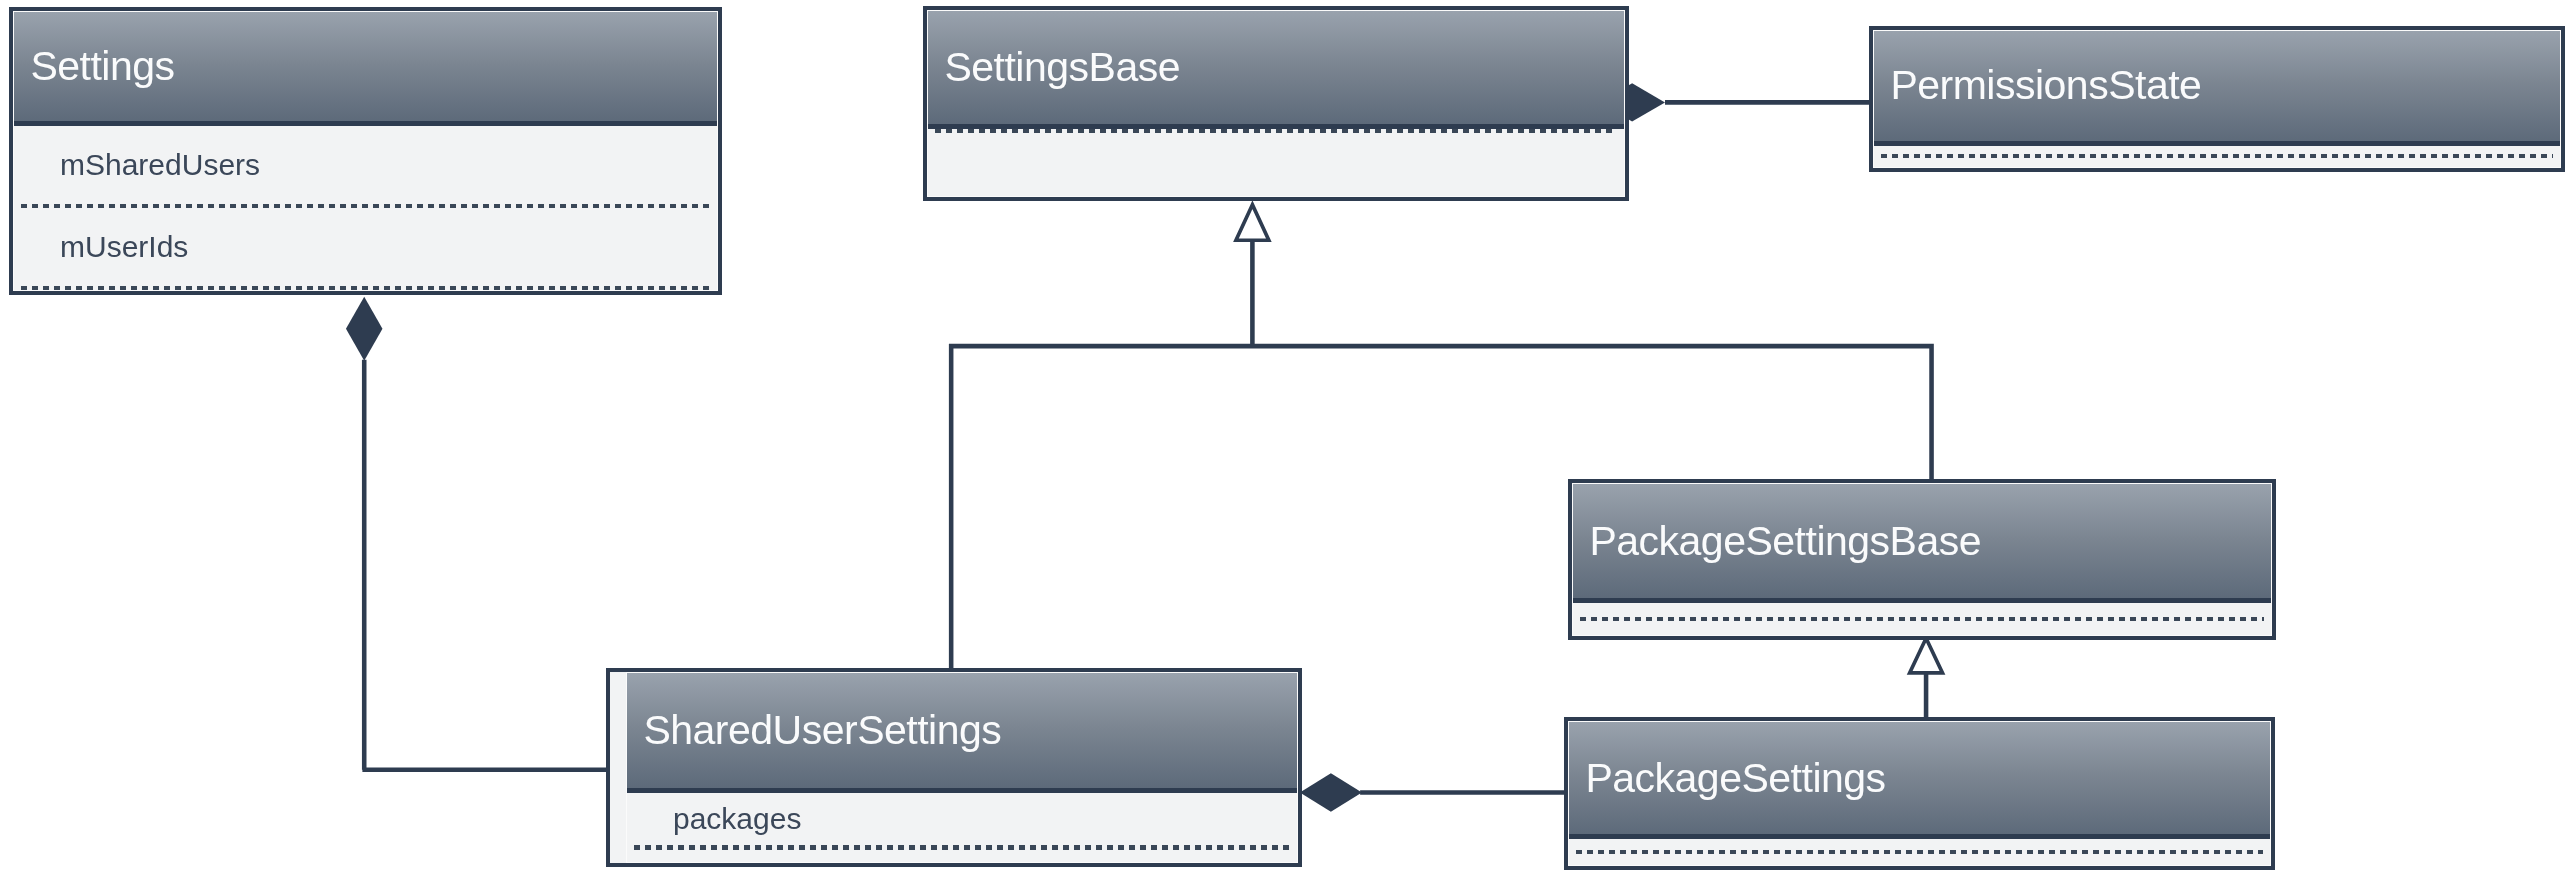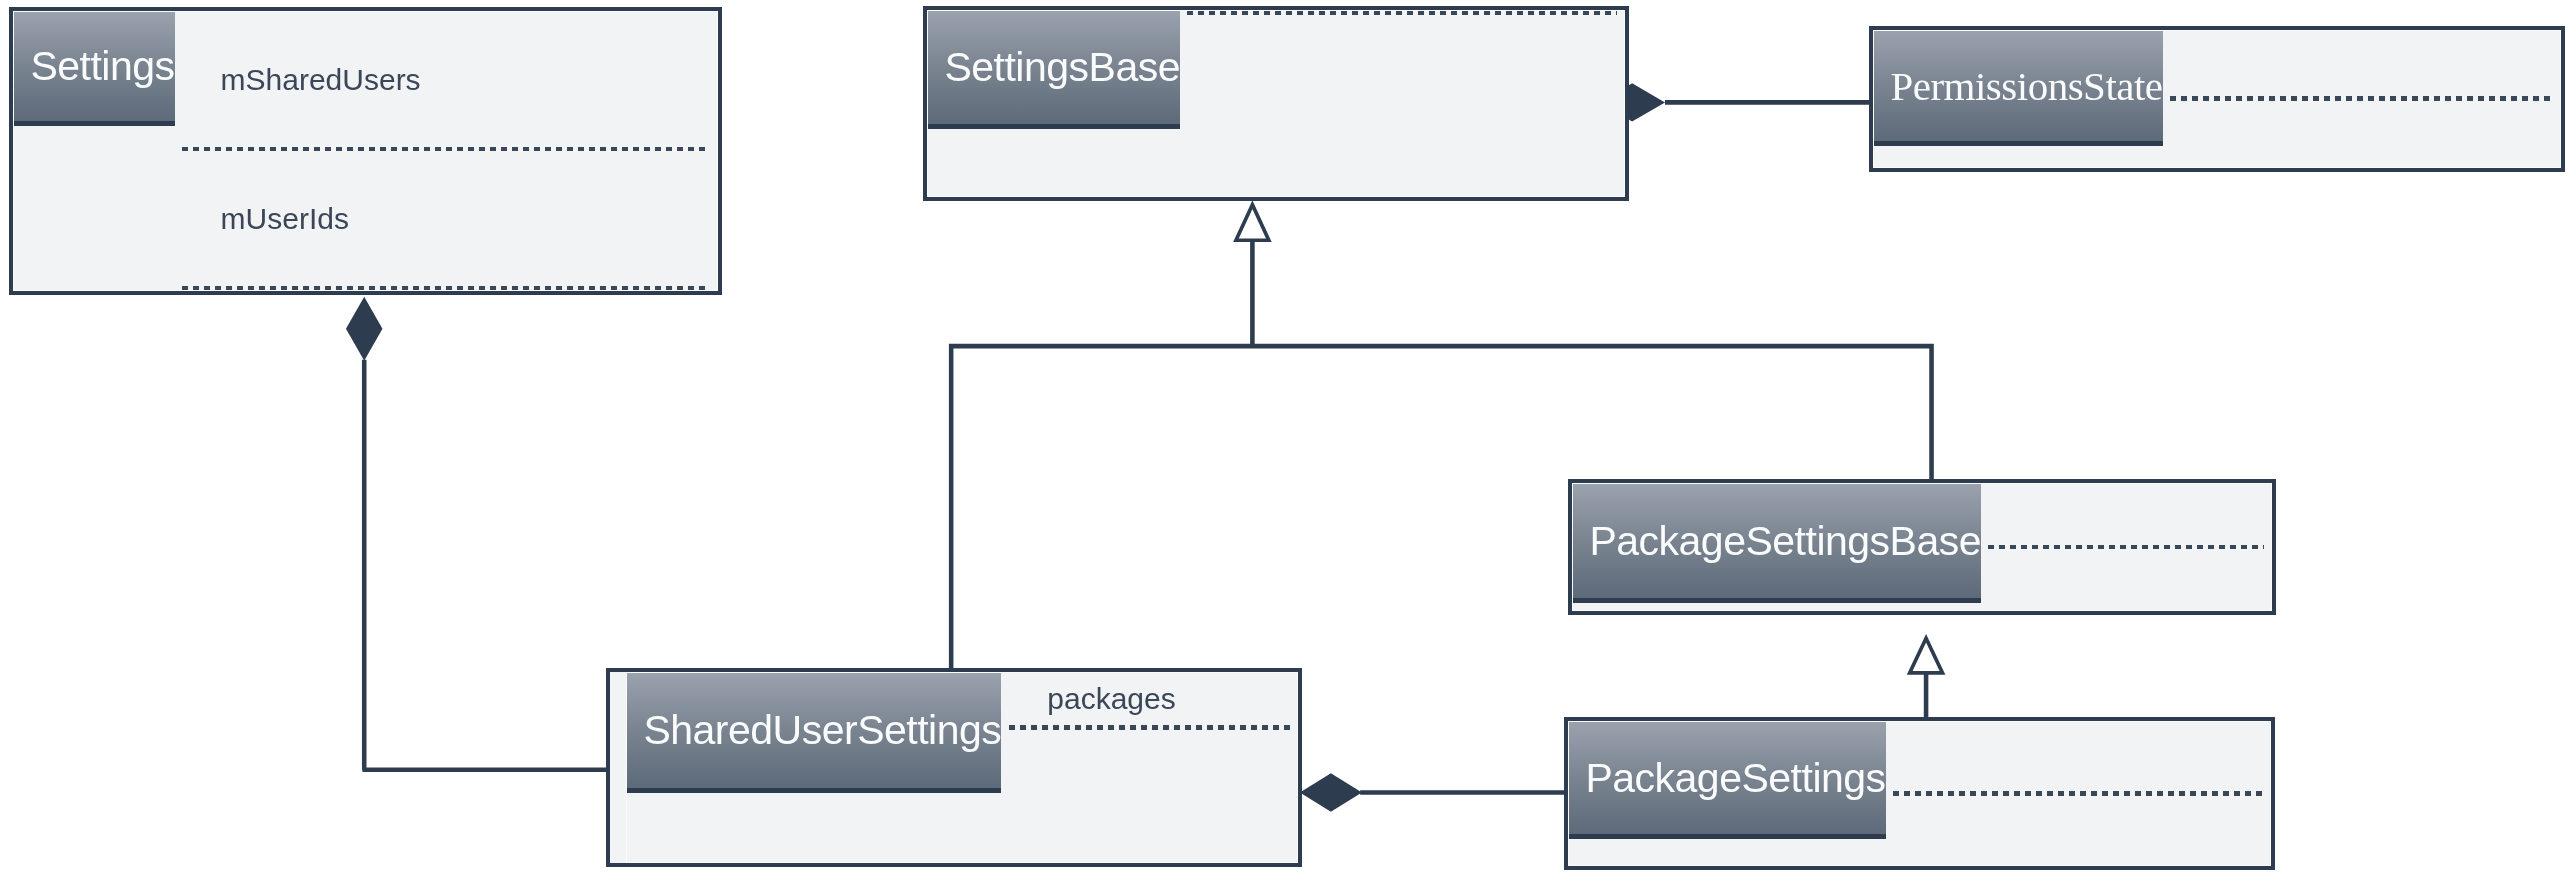--- a/index.html
+++ b/index.html
@@ -33,20 +33,21 @@
   .class-box {
     position: absolute;
     border: 4.6px solid var(--outline);
     background: var(--member-background);
   }
   .box-inner {
     width: 100%;
     height: 100%;
     border: 1.8px solid rgba(255,255,255,0.65);
     display: flex;
+    flex-direction: column;
   }
   .box-header {
     flex: 0 0 auto;
     display: flex;
     align-items: center;
     padding-left: 16.4px;
     background: linear-gradient(180deg, var(--header-gradient-top) 0%, #7b8591 48%, var(--header-gradient-bottom) 100%);
     border-bottom: 5.5px solid var(--outline);
   }
   .class-title {
@@ -78,23 +79,23 @@
     margin: 0 7.3px;
     background: repeating-linear-gradient(90deg, #3a4757 0 6.4px, transparent 6.4px 11px);
   }
   .strip-gap { flex: 1 1 auto; }
 
   
   #box-settings            { left: 9px;   top: 7.3px;   width: 713px; height: 288px; }
   #box-settings .box-header            { height: 114px; }
   #box-settings-base       { left: 923px;  top: 5.5px;   width: 706px; height: 195px; }
   #box-settings-base .box-header       { height: 118px; }
-  #box-permissions-state   { left: 1869px; top: 25.6px;  width: 696px; height: 146px; font-family: Liberation Serif, serif; }
+  #box-permissions-state   { left: 1869px; top: 25.6px;  width: 696px; height: 146px; }
   #box-permissions-state .box-header   { height: 115px; }
-  #box-package-settings-base { left: 1568px; top: 479px; width: 708px; height: 136px; }
+  #box-package-settings-base { left: 1568px; top: 479px; width: 708px; height: 161px; }
   #box-package-settings-base .box-header { height: 119px; }
   #box-shared-user-settings { left: 606px; top: 668px; width: 696px; height: 199px; padding-left: 16px; }
   #box-shared-user-settings .box-header { height: 120px; }
   #box-package-settings    { left: 1564px; top: 717px; width: 711px; height: 153px; }
   #box-package-settings .box-header    { height: 117px; }
 
   .connector-line { stroke: var(--outline); stroke-width: 5; fill: none; }
   .diamond-filled { fill: var(--outline); stroke: none; }
   .triangle-hollow { fill: #ffffff; stroke: var(--outline); stroke-width: 4; }
 </style>

